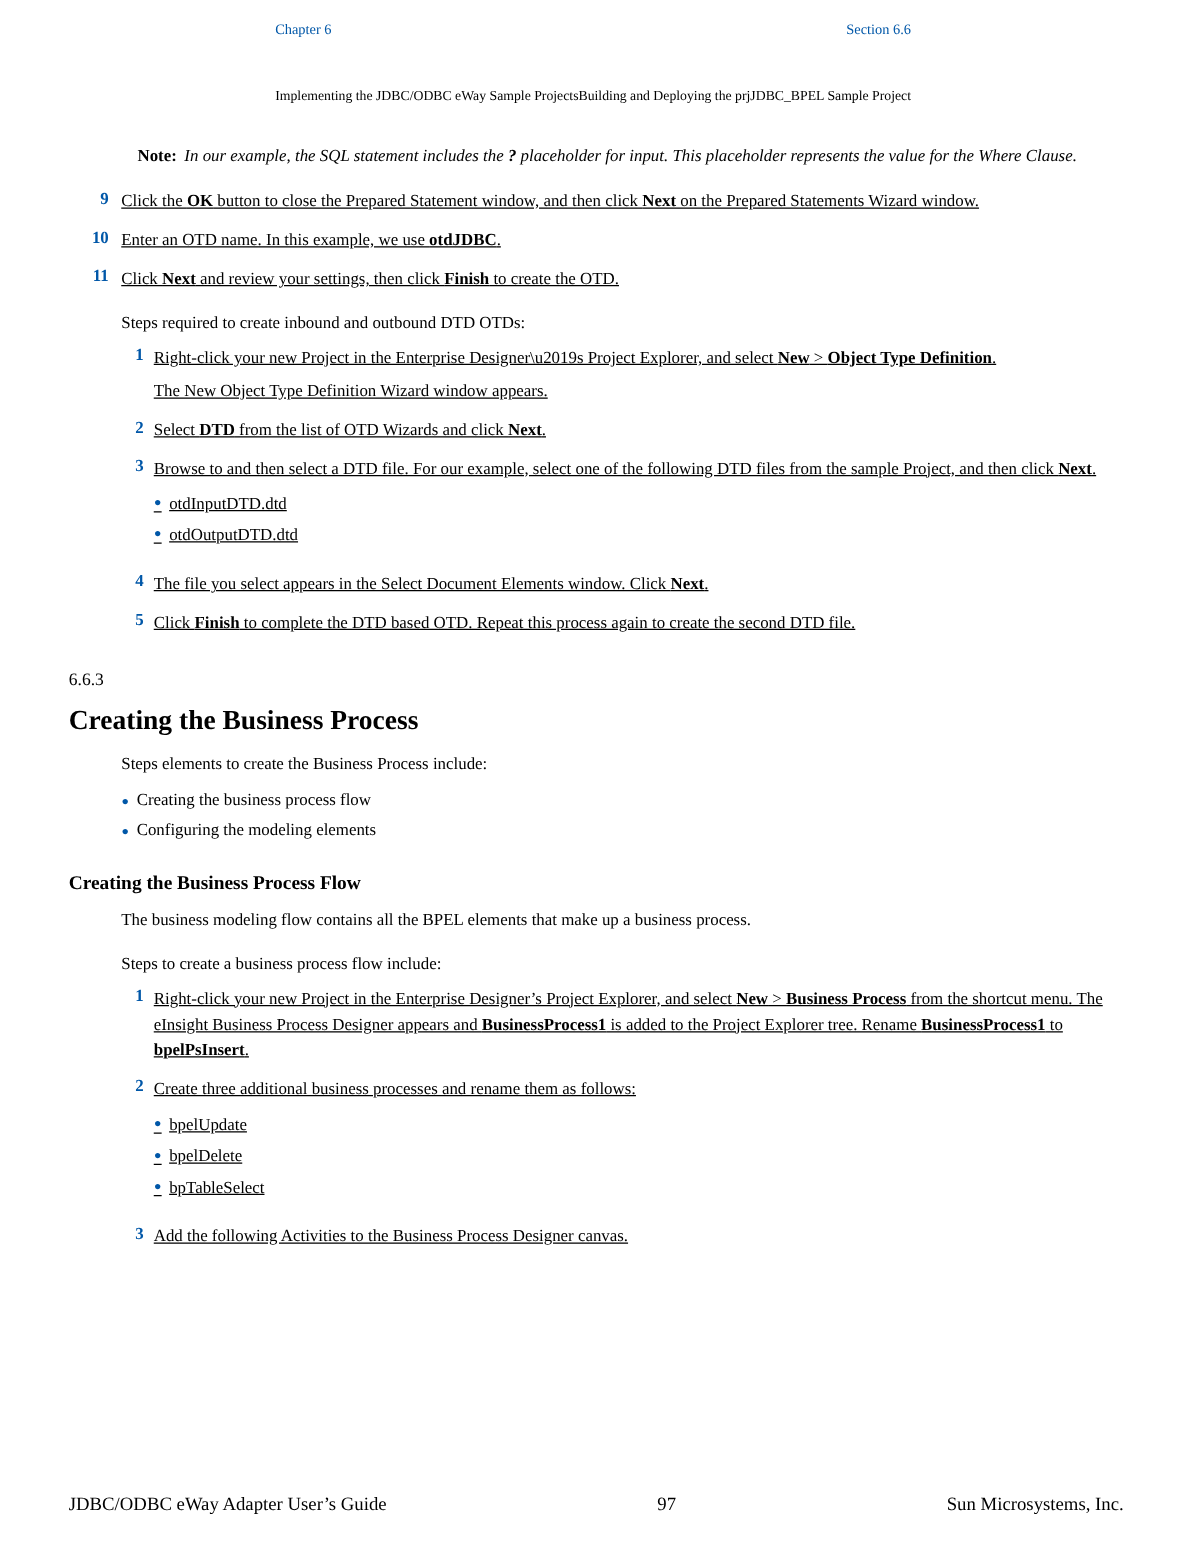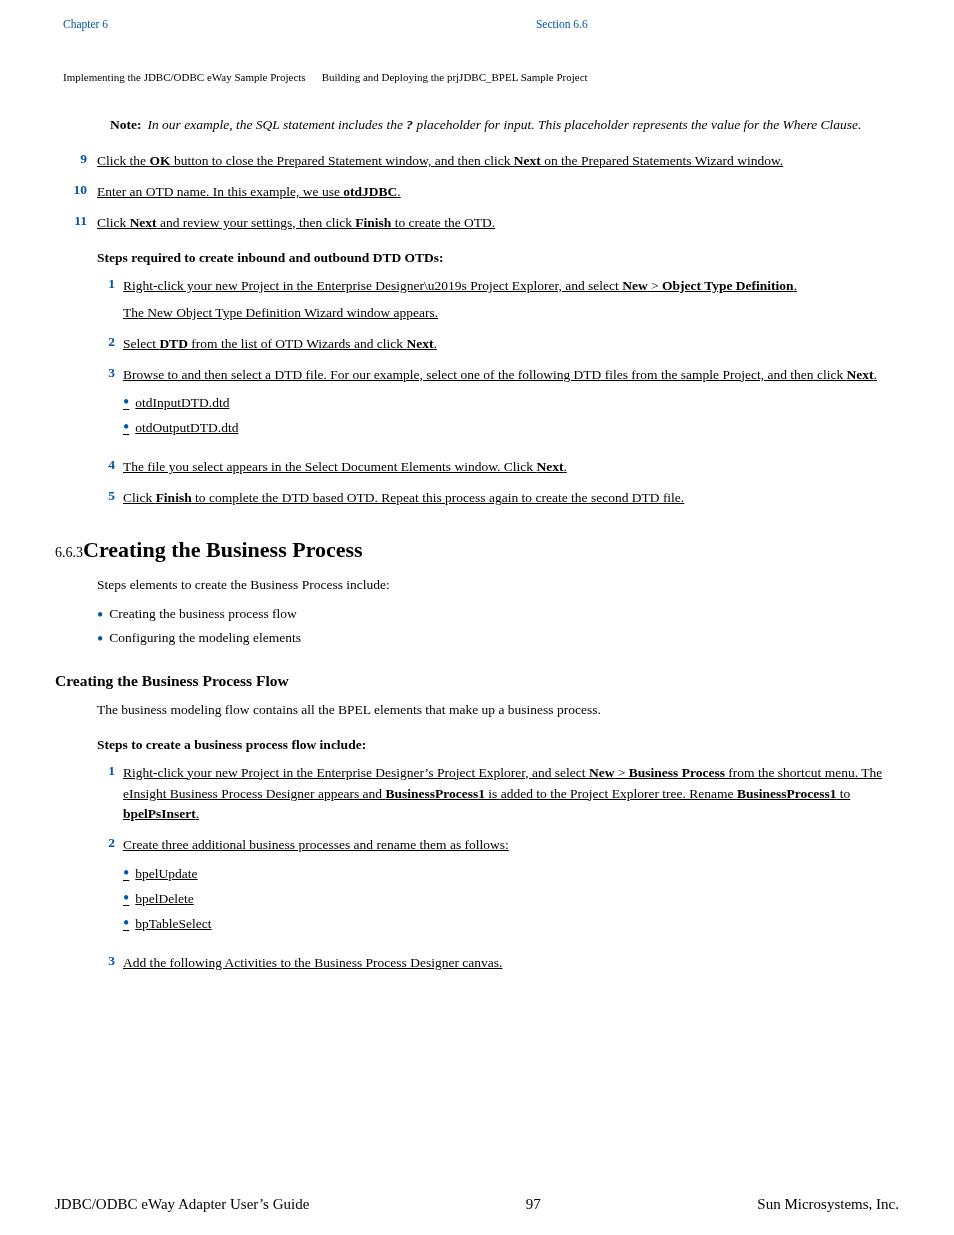--- a/index.html
+++ b/index.html
@@ -13,25 +13,24 @@
       position: relative;
     }
     .page {
       width: 954px;
       min-height: 1235px;
       padding: 0;
       position: relative;
     }
     .header {
       display: flex;
-      justify-content: flex-start;
-      padding: 18px 55px 6px 63px;
+      justify-content: center;
+      padding: 18px 55px 6px 50px;
       border-bottom: none;
       font-size: 11.5px;
-      gap: 16px;
     }
     .header-left {
       color: #0057a8;
     }
     .header-right {
       color: #0057a8;
       text-align: right;
     }
     .header-sub {
       color: #000;
@@ -79,21 +78,21 @@
       text-align: right;
       padding-right: 8px;
       flex-shrink: 0;
     }
     .item-text {
       flex: 1;
       line-height: 1.55;
       text-decoration: underline;
     }
     .steps-heading {
-      font-weight: bold;
+      font-weight: normal;
       margin: 16px 0 10px 0;
     }
     .sub-steps {
       margin-left: 42px;
     }
     .bullet-list {
       list-style: none;
       margin: 8px 0 8px 0;
       padding: 0;
     }
@@ -108,21 +107,22 @@
       font-size: 18px;
       line-height: 1.1;
       flex-shrink: 0;
     }
     .section-heading {
       font-size: 22px;
       font-weight: bold;
       margin: 28px 0 12px 0;
       display: flex;
       align-items: baseline;
-      gap: 0;
+      gap: 10px;
+      flex-direction: column;
     }
     .section-num {
       font-size: 14px;
       font-weight: normal;
       color: #000;
     }
     .sub-heading {
       font-size: 15.5px;
       font-weight: bold;
       margin: 22px 0 10px 0;

